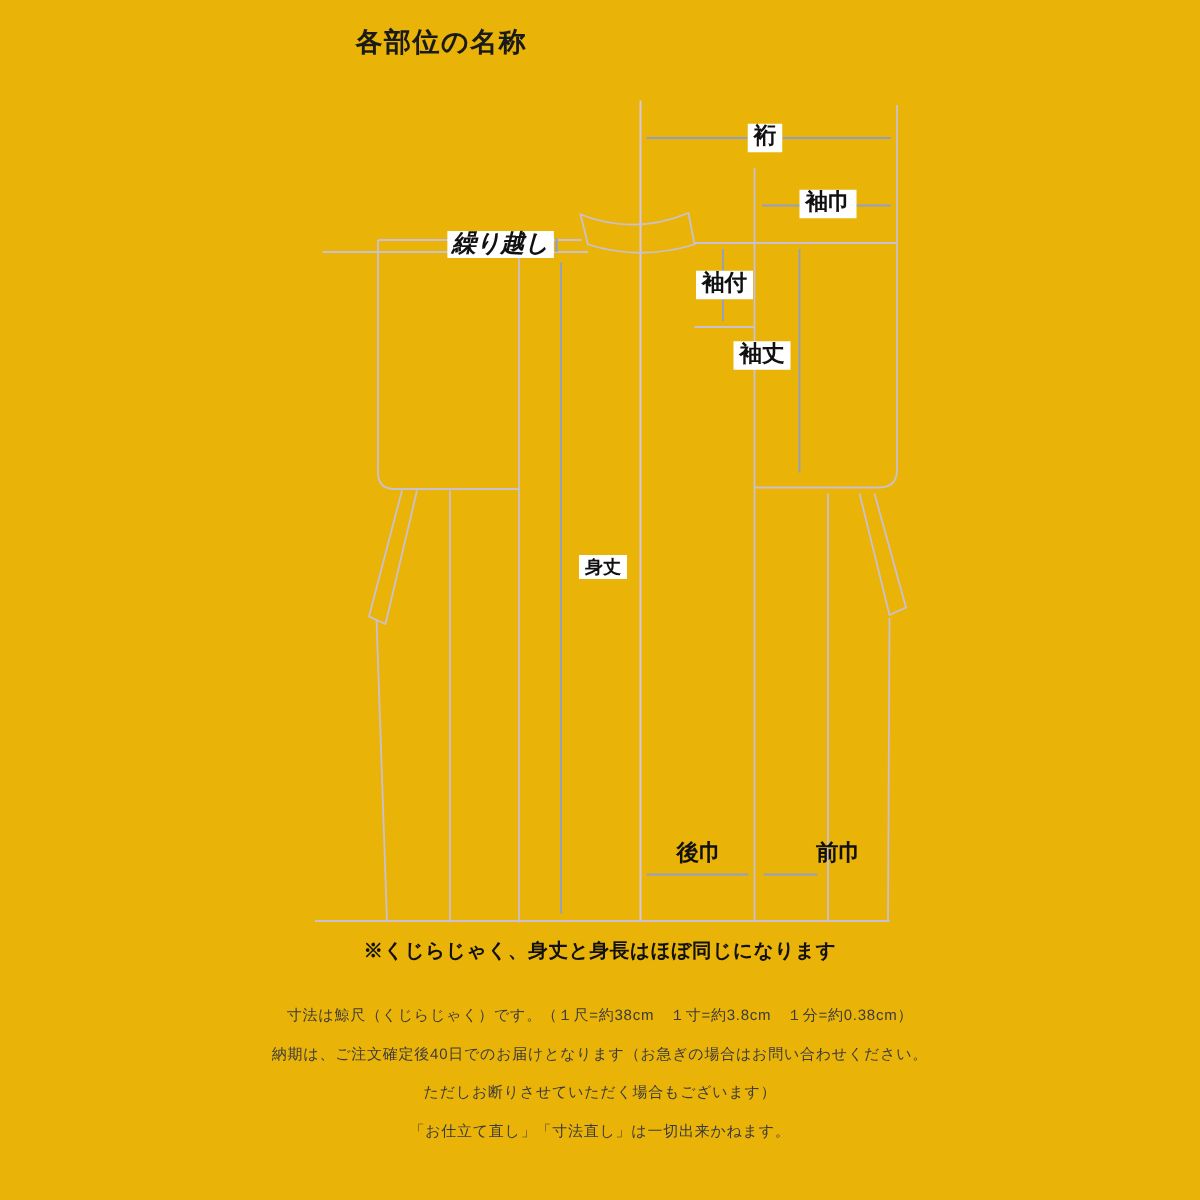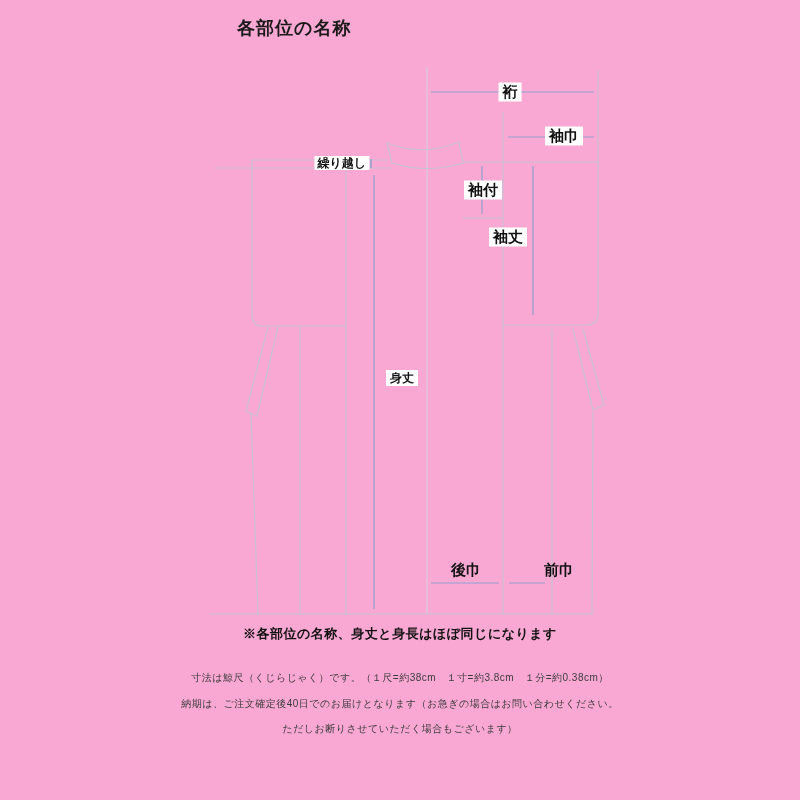--- a/index.html
+++ b/index.html
@@ -1,26 +1,26 @@
 <!DOCTYPE html>
 <html><head>
 <meta charset="utf-8">
 <style>
   html,body{margin:0;padding:0;background:#fff;}
-  #page{position:relative;width:800px;height:800px;background:#f9a8d4;overflow:hidden;
+  #page{position:relative;width:800px;height:800px;background:#eab308;overflow:hidden;
         font-family:"Liberation Sans",sans-serif;}
   #title{position:absolute;left:237px;top:16px;font-family:"Liberation Serif",serif;
          font-weight:bold;font-size:18px;color:#1a1a1a;letter-spacing:1px;}
   #diagram-svg{position:absolute;left:0;top:0;}
   #diagram-svg path, #diagram-svg line{fill:none;}
   .dim-label{position:absolute;transform:translate(-50%,-50%);background:#fff;
              font-family:"Liberation Serif",serif;font-weight:bold;color:#111;
              font-size:15px;padding:2px 4px;white-space:nowrap;line-height:1;}
   .dim-label.big{font-size:12px;margin-left:25px;}
-  .dim-label.small{font-size:12px;transform:translate(-100%,-50%);padding:1px 3px;}
+  .dim-label.small{font-size:16px;transform:translate(-100%,-50%);padding:1px 3px;font-style:italic;}
   .dim-label.above{background:transparent;}
   #note{position:absolute;left:0;top:625px;width:100%;text-align:center;
         font-weight:bold;font-size:13px;color:#111;letter-spacing:.5px;}
   #footer{position:absolute;left:0;top:665px;width:100%;text-align:center;
           font-size:10px;color:#3b3b3b;line-height:25.7px;letter-spacing:.5px;}
 </style>
 </head>
 <body>
 
 <div id="page">
@@ -70,29 +70,30 @@
       <path d="M482,166 L482,214" marker-start="url(#ah)" marker-end="url(#ah)"></path>
       <path d="M533,166 L533,315" marker-start="url(#ah)" marker-end="url(#ah)"></path>
       <path d="M374,175 L374,609" marker-start="url(#ah)" marker-end="url(#ah)"></path>
       <path d="M431,583 L499,583" marker-start="url(#ah)" marker-end="url(#ah)"></path>
       <path d="M509,583 L545,583" marker-start="url(#ah)" marker-end="url(#ah)"></path>
       <path d="M371,159 L371,168" stroke-width="1.5"></path>
     </g>
   </svg>
 
   <span class="dim-label" style="left:510px;top:92px;">裄</span>
-  <span class="dim-label" style="left:552px;top:136px;margin-left:12px;">袖巾</span>
+  <span class="dim-label" style="left:552px;top:136px;">袖巾</span>
   <span class="dim-label" style="left:483px;top:190px;">袖付</span>
   <span class="dim-label" style="left:508px;top:237px;">袖丈</span>
   <span class="dim-label big" style="left:377px;top:378px;">身丈</span>
   <span class="dim-label small" style="left:369px;top:163px;">繰り越し</span>
   <span class="dim-label above" style="left:466px;top:570px;">後巾</span>
   <span class="dim-label above" style="left:559px;top:570px;">前巾</span>
 
-  <div id="note">※各部位の名称、身丈と身長はほぼ同じになります</div>
+  <div id="note">※くじらじゃく、身丈と身長はほぼ同じになります</div>
 
   <div id="footer">
     <div>寸法は鯨尺（くじらじゃく）です。（１尺=約38cm　１寸=約3.8cm　１分=約0.38cm）</div>
     <div>納期は、ご注文確定後40日でのお届けとなります（お急ぎの場合はお問い合わせください。</div>
     <div>ただしお断りさせていただく場合もございます）</div>
+    <div>「お仕立て直し」「寸法直し」は一切出来かねます。</div>
   </div>
 
 </div>
 
 </body></html>

